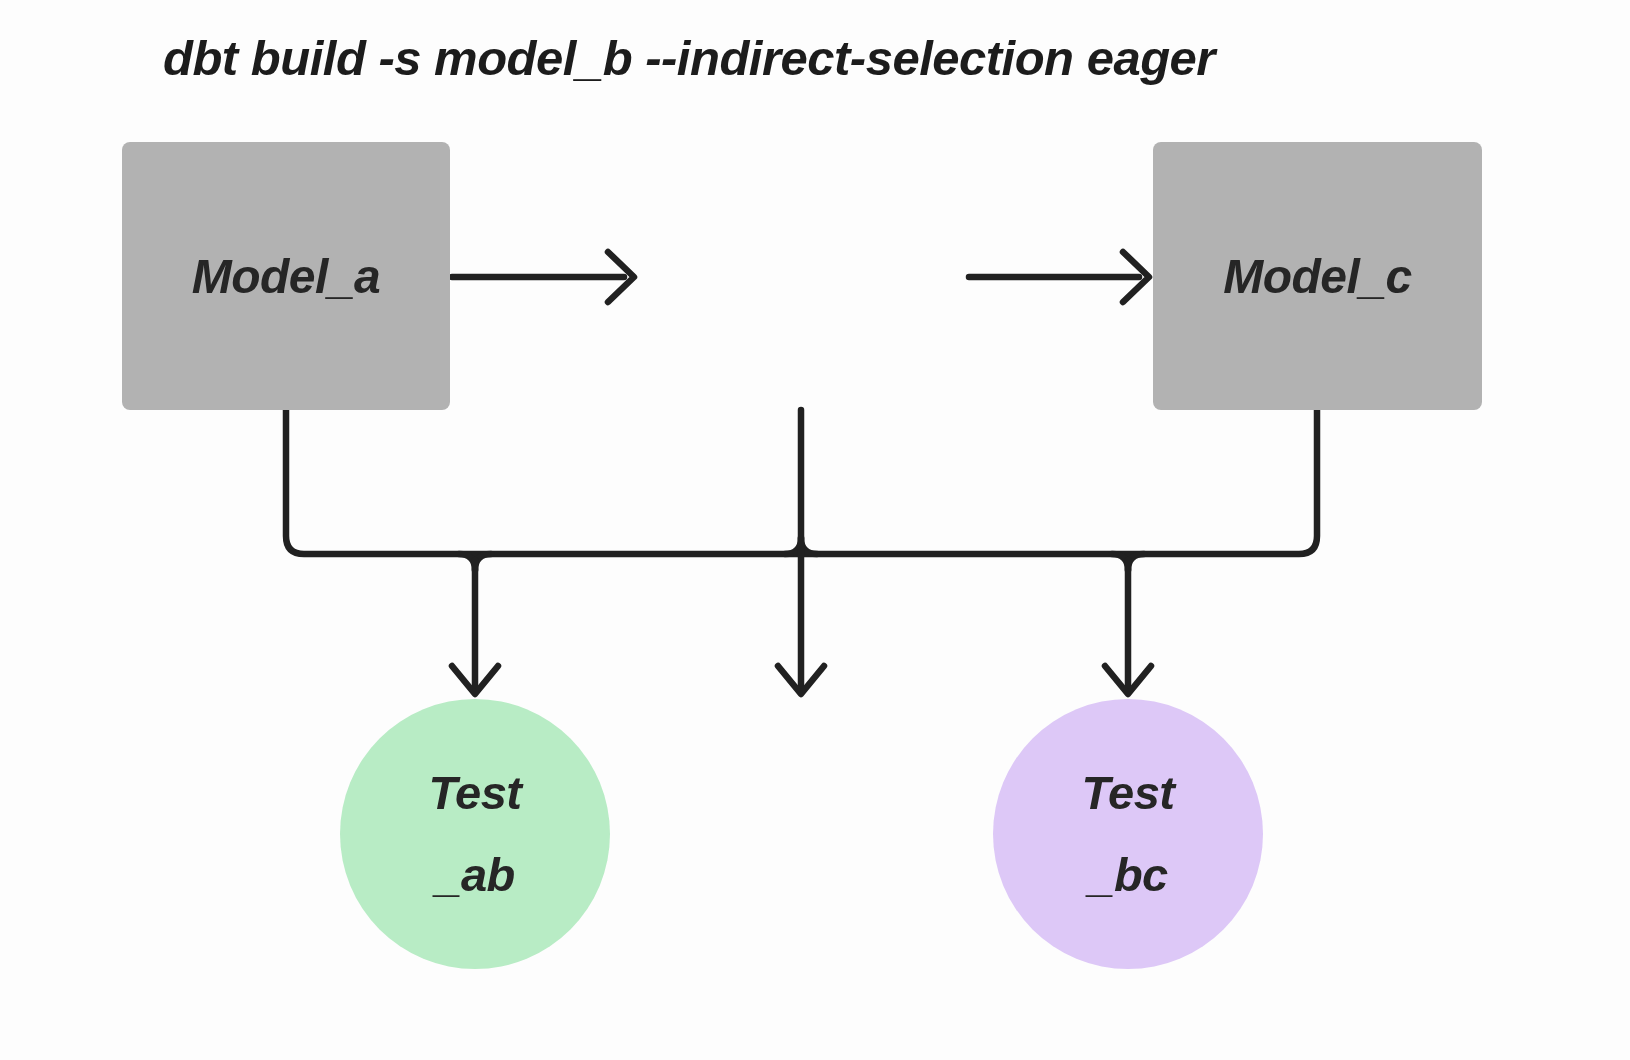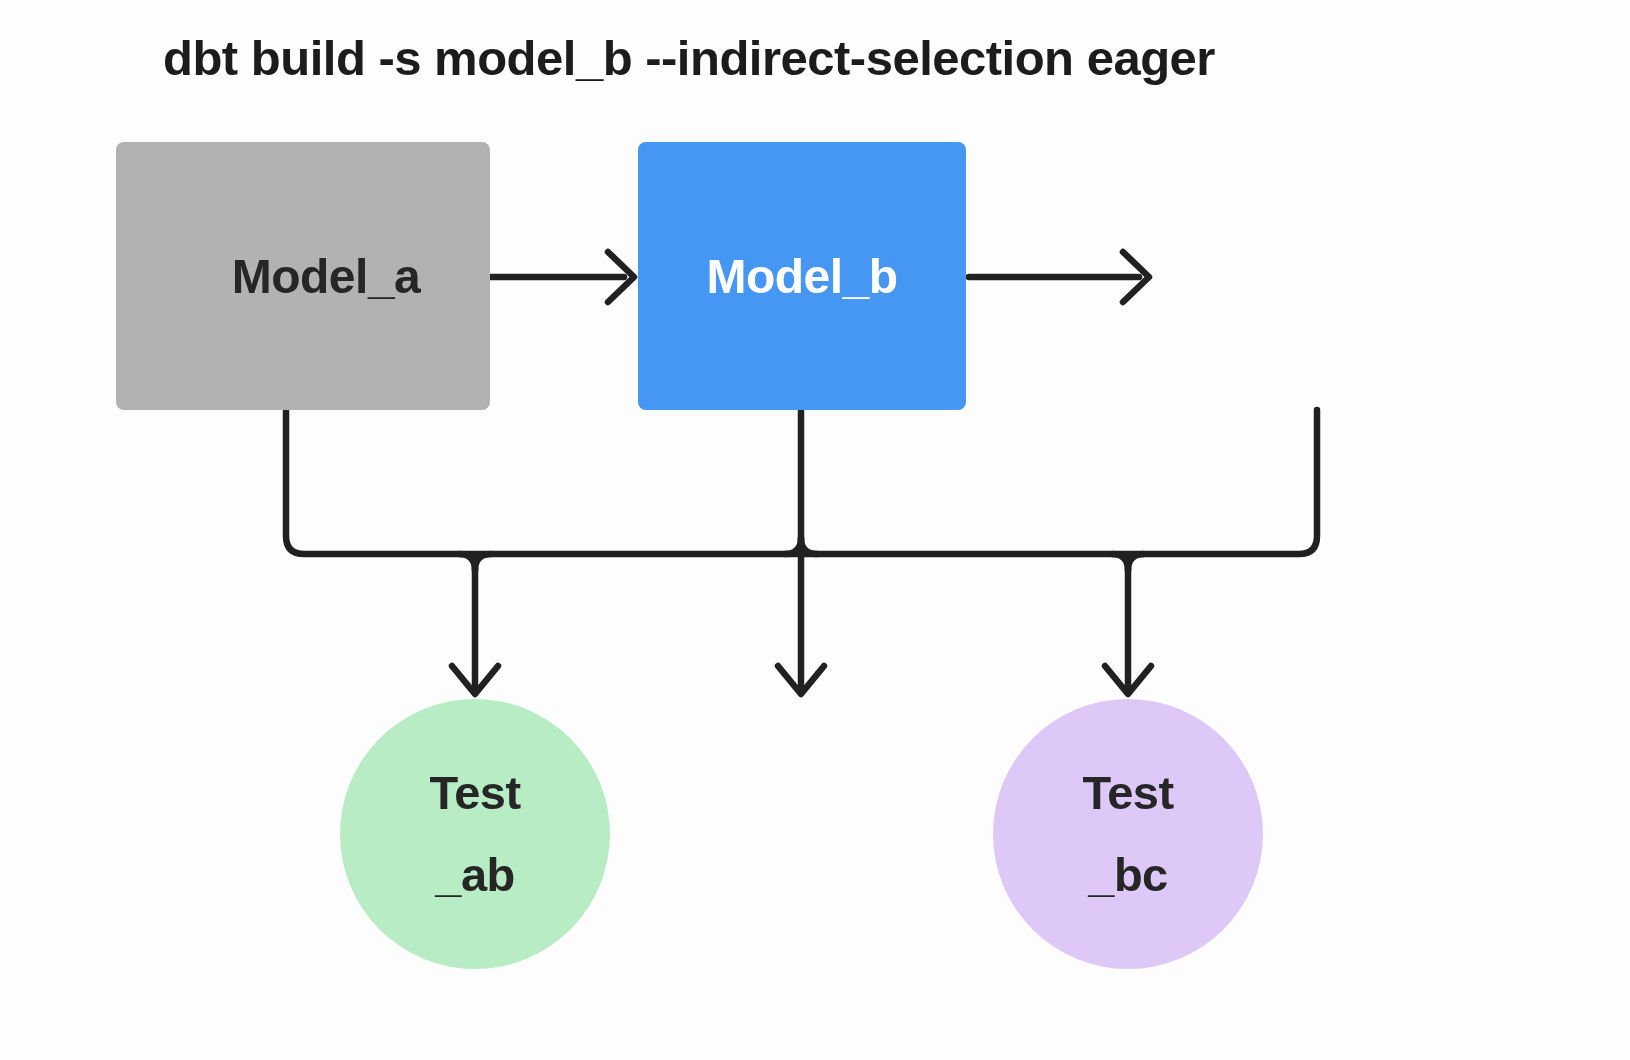--- a/index.html
+++ b/index.html
@@ -10,20 +10,21 @@
     width: 1630px;
     height: 1060px;
     background: var(--background, #fdfdfd);
     font-family: "Liberation Sans", sans-serif;
     overflow: hidden;
   }
   .canvas {
     position: relative;
     width: 1630px;
     height: 1060px;
+    font-style: italic;
   }
   .title {
     position: absolute;
     left: 163px;
     top: 30px;
     font-size: 49px;
     font-weight: 600;
     letter-spacing: -0.5px;
     color: var(--title-text, #1c1c1c);
     white-space: nowrap;
@@ -55,21 +56,21 @@
     letter-spacing: -0.5px;
   }
   .model.default {
     background: var(--model-default-fill, #b2b2b2);
     color: var(--model-default-text, #262626);
   }
   .model.selected {
     background: var(--model-selected-fill, #4597f3);
     color: var(--model-selected-text, #ffffff);
   }
-  #model-a { left: 116px; top: 142px; padding-left: 46px; }
+  #model-a { left: 122px; top: 142px; }
   #model-b { left: 638px; top: 142px; }
   #model-c { left: 1153px; top: 142px; width: 329px; }
   .test {
     position: absolute;
     width: 270px;
     height: 270px;
     border-radius: 50%;
     display: flex;
     align-items: center;
     justify-content: center;
@@ -121,24 +122,24 @@
     <g>
       <path d="M1128 560 V690"></path>
       <path d="M1105 666 L1128 694 L1151 666"></path>
     </g>
   </svg>
 
   <div class="model default" id="model-a">
     <span>Model_a</span>
   </div>
 
-  <div class="model selected" id="model-b">
-    <span>Model_b</span>
+
+  <div class="model default" id="model-c">
+    <span>Model_c</span>
   </div>
-
 
   <div class="test" id="test-ab">
     <span>Test
 _ab</span>
   </div>
 
 
   <div class="test" id="test-bc">
     <span>Test
 _bc</span>

